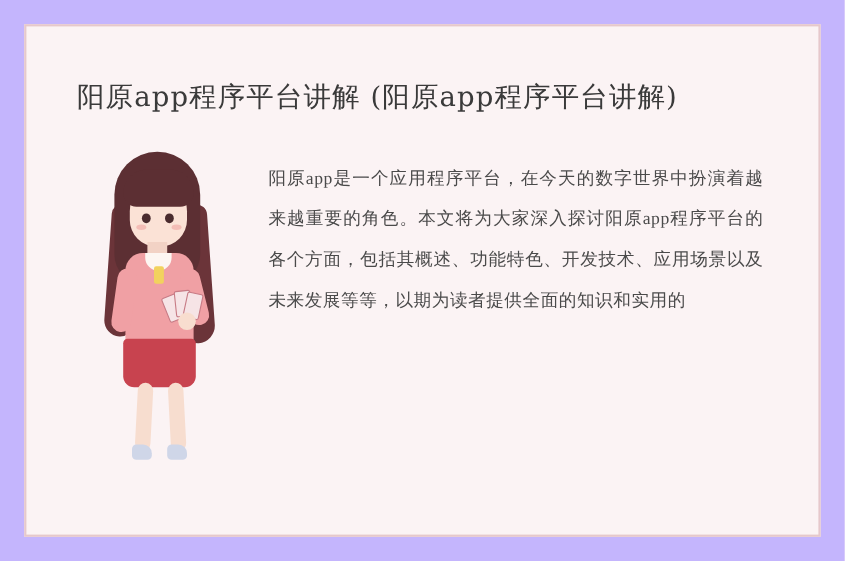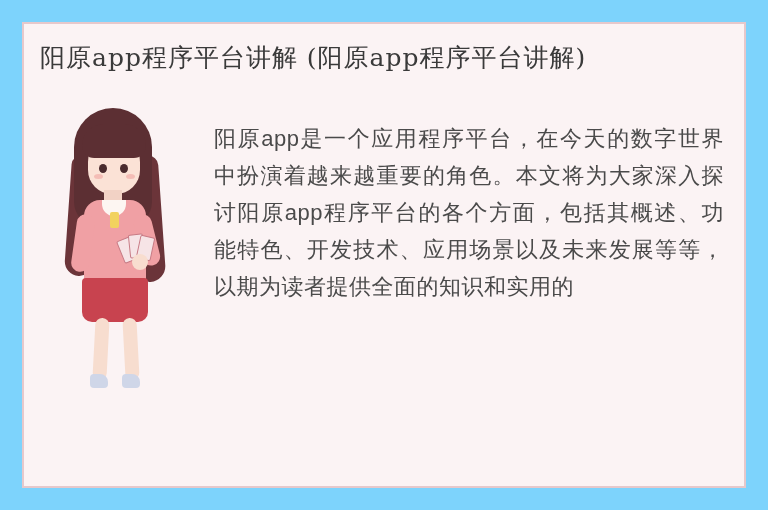--- a/index.html
+++ b/index.html
@@ -10,23 +10,23 @@
     width: 768px;
     height: 510px;
     background: #f7eff0;
     font-family: "Liberation Sans", sans-serif;
     overflow: hidden;
   }
   .page {
     position: relative;
     width: 768px;
     height: 510px;
-    background: #7dd3fc;
+    background: #c4b5fd;
     box-sizing: border-box;
-    padding: 6px;
+    padding: 36px;
   }
   .inner-frame {
     position: absolute;
     left: 22px;
     top: 22px;
     right: 22px;
     bottom: 22px;
     border: 2px solid #e6c8cb;
     box-sizing: border-box;
     background: #fbf3f4;
@@ -56,22 +56,22 @@
   .illustration {
     width: 150px;
     flex: 0 0 150px;
     height: 300px;
     position: relative;
     margin-top: 4px;
     margin-left: 8px;
   }
   .paragraph {
     flex: 1;
-    font-family: Liberation Sans, sans-serif;
-    font-size: 22px;
+    font-family: Liberation Serif, serif;
+    font-size: 16px;
     line-height: 37px;
     color: #4a4a4a;
     letter-spacing: 0.5px;
     padding-left: 16px;
     padding-right: 4px;
     text-align: justify;
   }
   
   .ill-hair-back {
     position: absolute;

